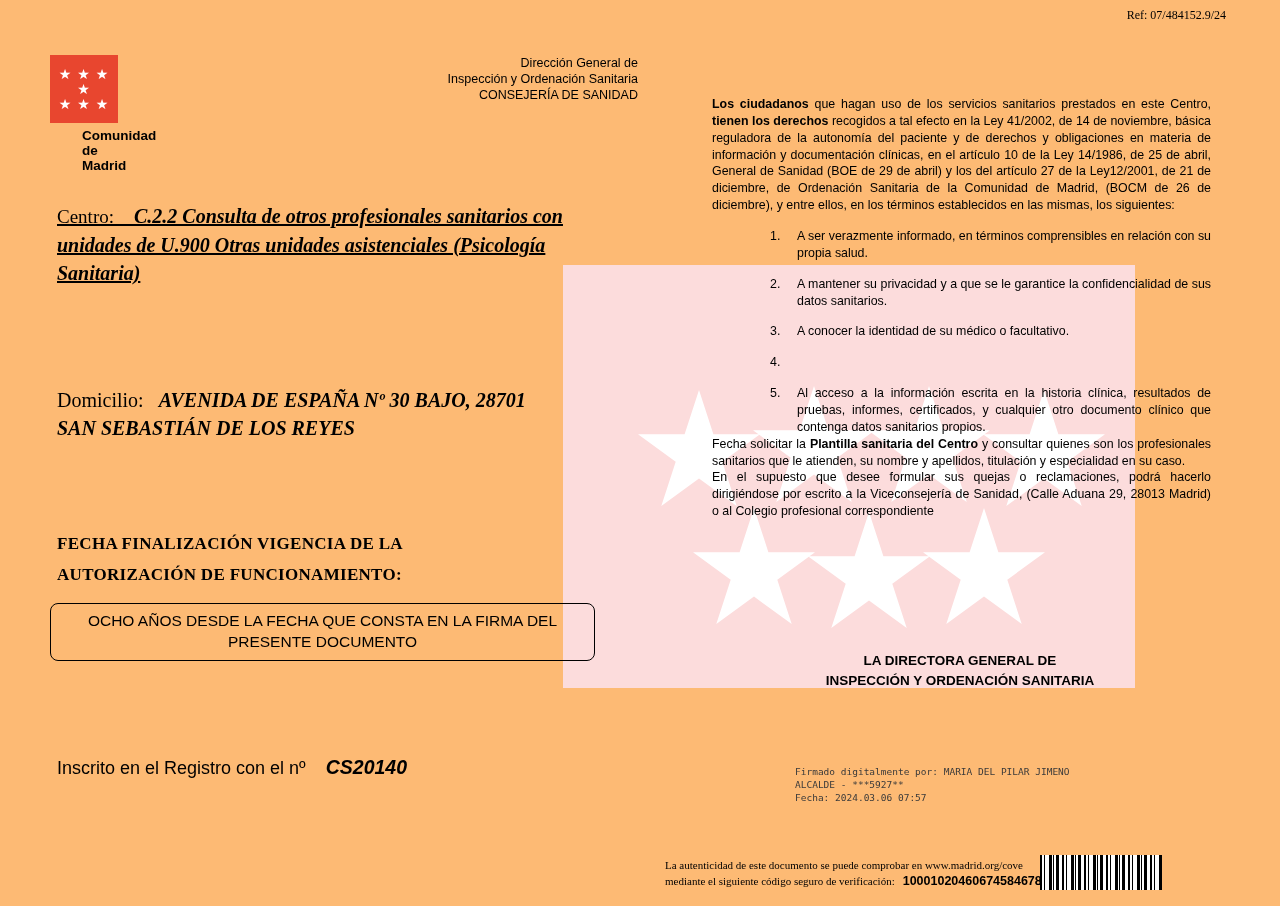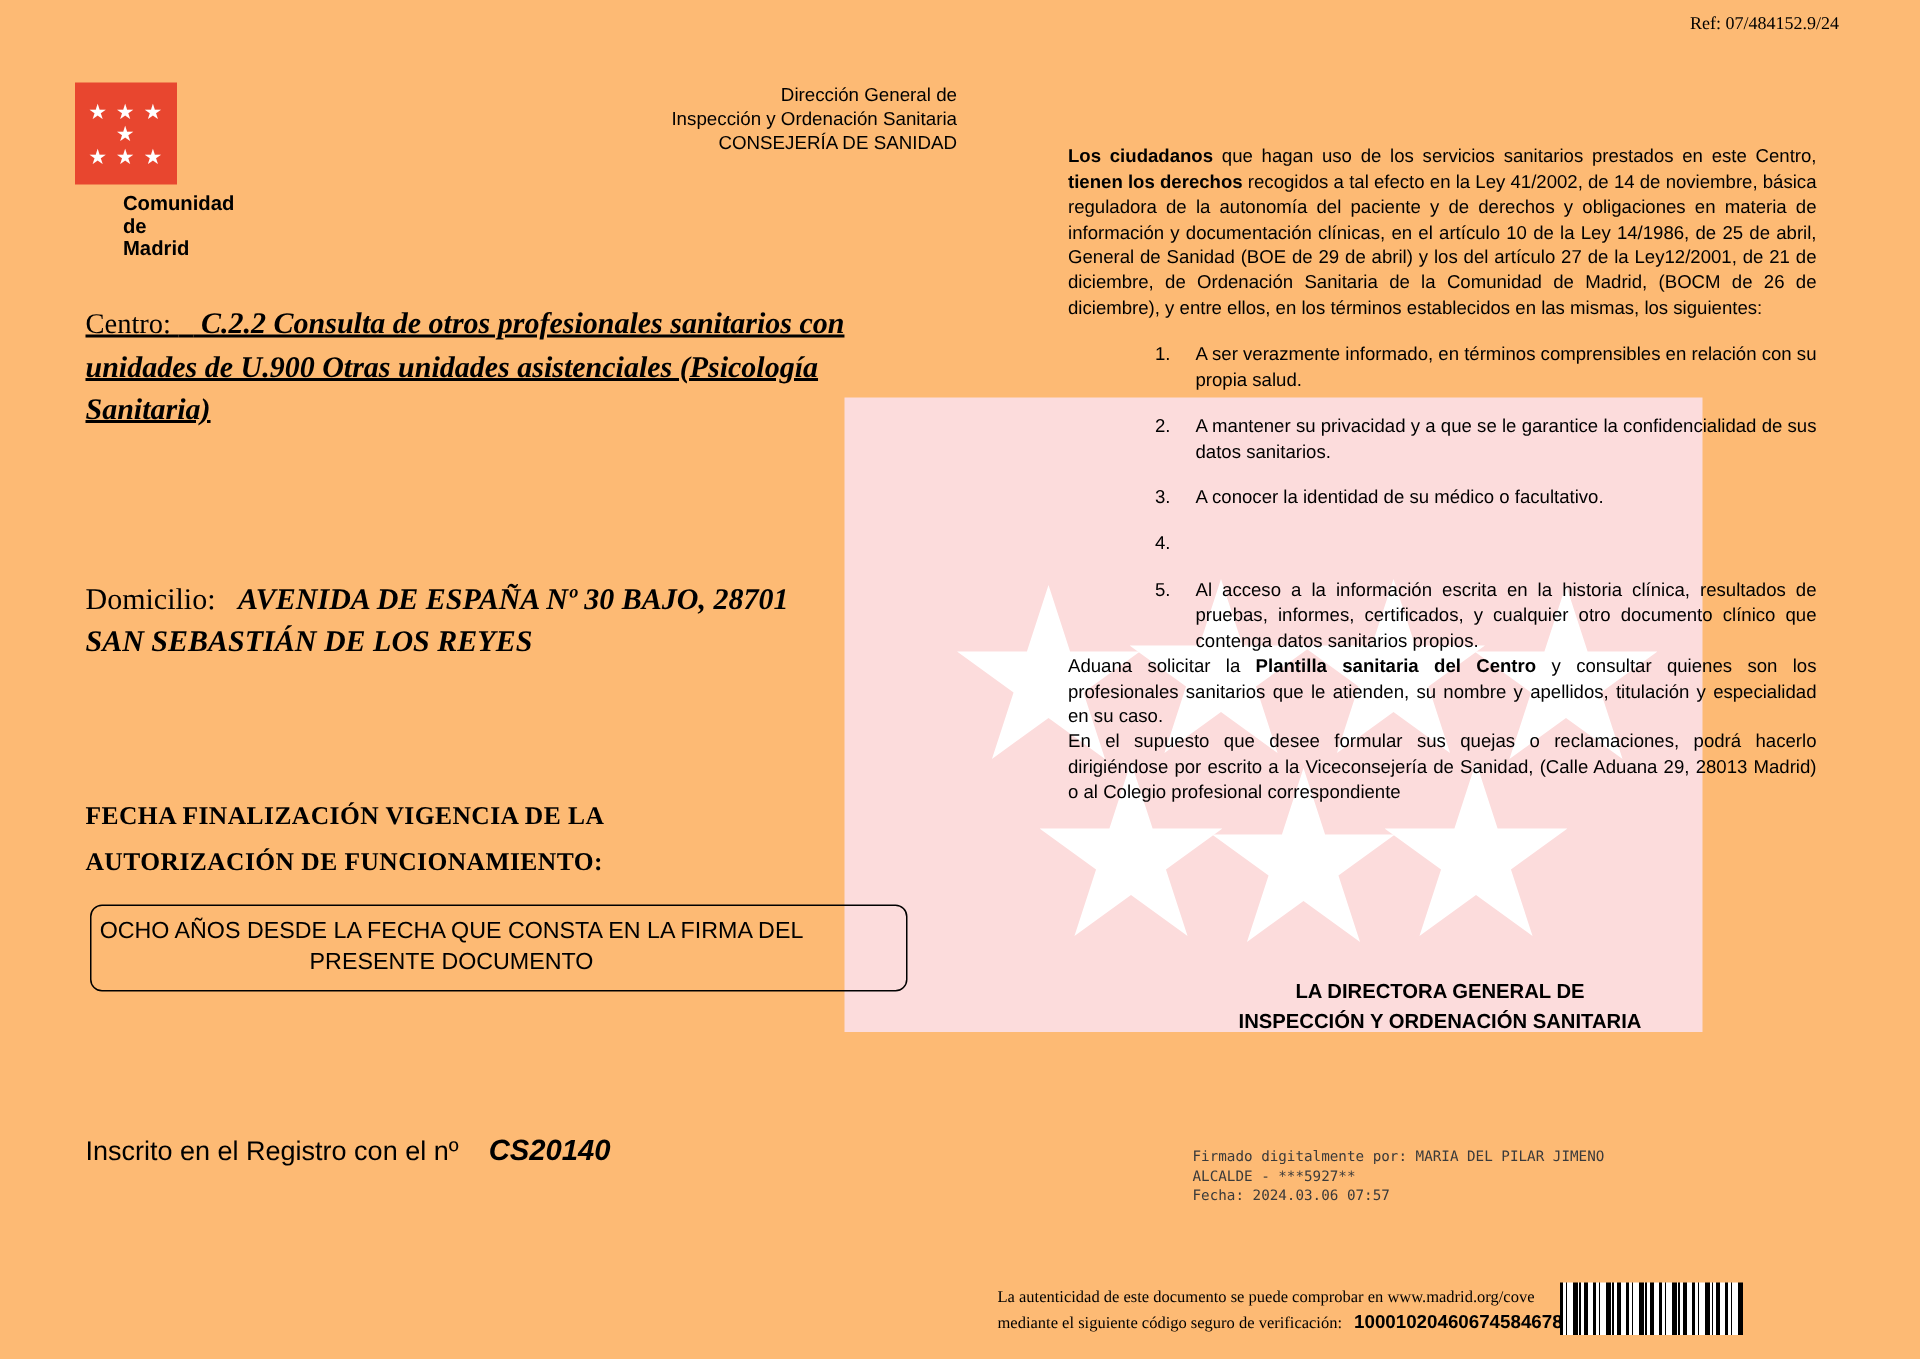--- a/index.html
+++ b/index.html
@@ -28,22 +28,22 @@
   
   .centro{position:absolute;left:57px;top:202px;width:528px;
           font-family:"Liberation Serif",serif;font-size:20px;line-height:1.42;text-decoration:underline;}
   .centro .lbl{font-size:19px;}
   .bi{font-weight:bold;font-style:italic;}
   .domicilio{position:absolute;left:57px;top:386px;width:500px;
           font-family:"Liberation Serif",serif;font-size:20px;line-height:1.42;}
   .fecha{position:absolute;left:57px;top:528px;width:430px;
          font-family:"Liberation Serif",serif;font-weight:bold;font-size:17px;
          line-height:1.85;letter-spacing:.3px;}
-  .vbox{position:absolute;left:60px;top:603px;width:543px;height:56px;border:1.5px solid #000;
-        border-radius:8px;display:flex;align-items:center;justify-content:flex-start;}
+  .vbox{position:absolute;left:50px;top:603px;width:543px;height:56px;border:1.5px solid #000;
+        border-radius:8px;display:flex;align-items:center;justify-content:center;}
   .vbox-inner{width:480px;text-align:center;font-size:15.5px;line-height:1.35;}
   .registro{position:absolute;left:57px;top:756px;font-family:Liberation Sans, sans-serif;font-size:18px;}
   .registro .val{font-weight:bold;font-style:italic;font-size:19.5px;}
 
   
   .rcol{position:absolute;left:712px;top:96px;width:499px;font-size:12.4px;
         line-height:1.36;text-align:justify;}
   .rcol p{margin:0;}
   .item{display:flex;margin-top:14px;}
   .item-num{flex:none;width:27px;margin-left:58px;}
@@ -141,21 +141,21 @@
       <div class="item-text">A conocer la identidad de su médico o facultativo.</div>
     </div>
     <div class="item">
       <div class="item-num">4.</div>
     </div>
     <div class="item">
       <div class="item-num">5.</div>
       <div class="item-text">Al acceso a la información escrita en la historia clínica, resultados de pruebas, informes, certificados, y cualquier otro documento clínico que contenga datos sanitarios propios.</div>
     </div>
 
-    <p class="plantilla"><span>Aduana solicitar la </span><b>Plantilla sanitaria del Centro</b><span> y consultar quienes son los profesionales sanitarios que le atienden, su nombre y apellidos, titulación y especialidad en su caso.</span></p>
+    <p class="plantilla"><span>Fecha solicitar la </span><b>Plantilla sanitaria del Centro</b><span> y consultar quienes son los profesionales sanitarios que le atienden, su nombre y apellidos, titulación y especialidad en su caso.</span></p>
 
     <p class="quejas">En el supuesto que desee formular sus quejas o reclamaciones, podrá hacerlo dirigiéndose por escrito a la Viceconsejería de Sanidad, (Calle Aduana 29, 28013 Madrid) o al Colegio profesional correspondiente</p>
   </div>
 
   <div class="sig-title">
     <div>LA DIRECTORA GENERAL DE</div>
     <div>INSPECCIÓN Y ORDENACIÓN SANITARIA</div>
   </div>
 
   <div class="sig-digital">

